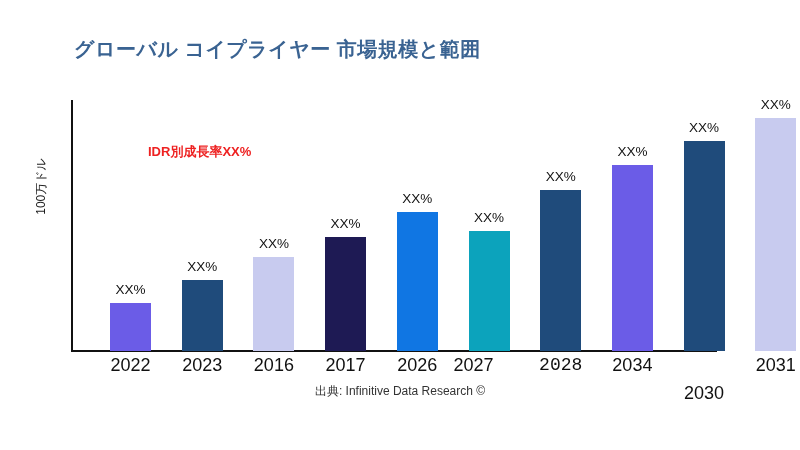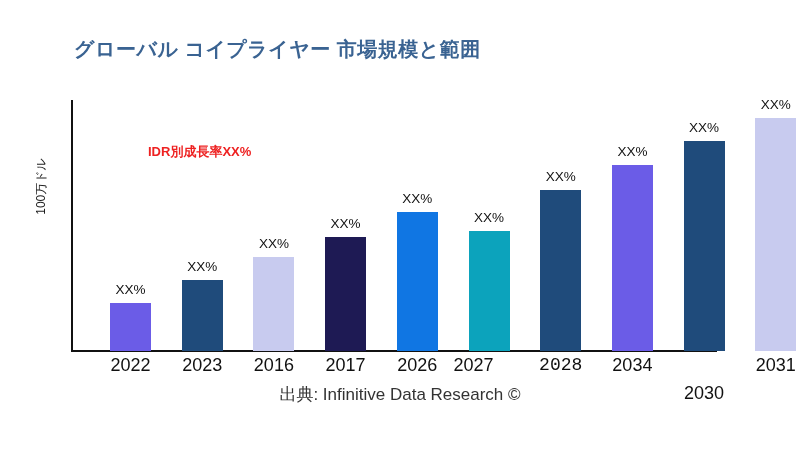--- a/index.html
+++ b/index.html
@@ -97,21 +97,21 @@
     text-align: center;
     white-space: nowrap;
   }
   
   .source-note {
     position: absolute;
     left: 0;
     top: 383px;
     width: 800px;
     text-align: center;
-    font-size: 17px;
+    font-size: 12px;
     color: #333333;
     white-space: nowrap;
   }
 </style>
 </head>
 <body>
 
 <div id="chart-root">
 
   <div class="chart-title">グローバル コイプライヤー 市場規模と範囲</div>

